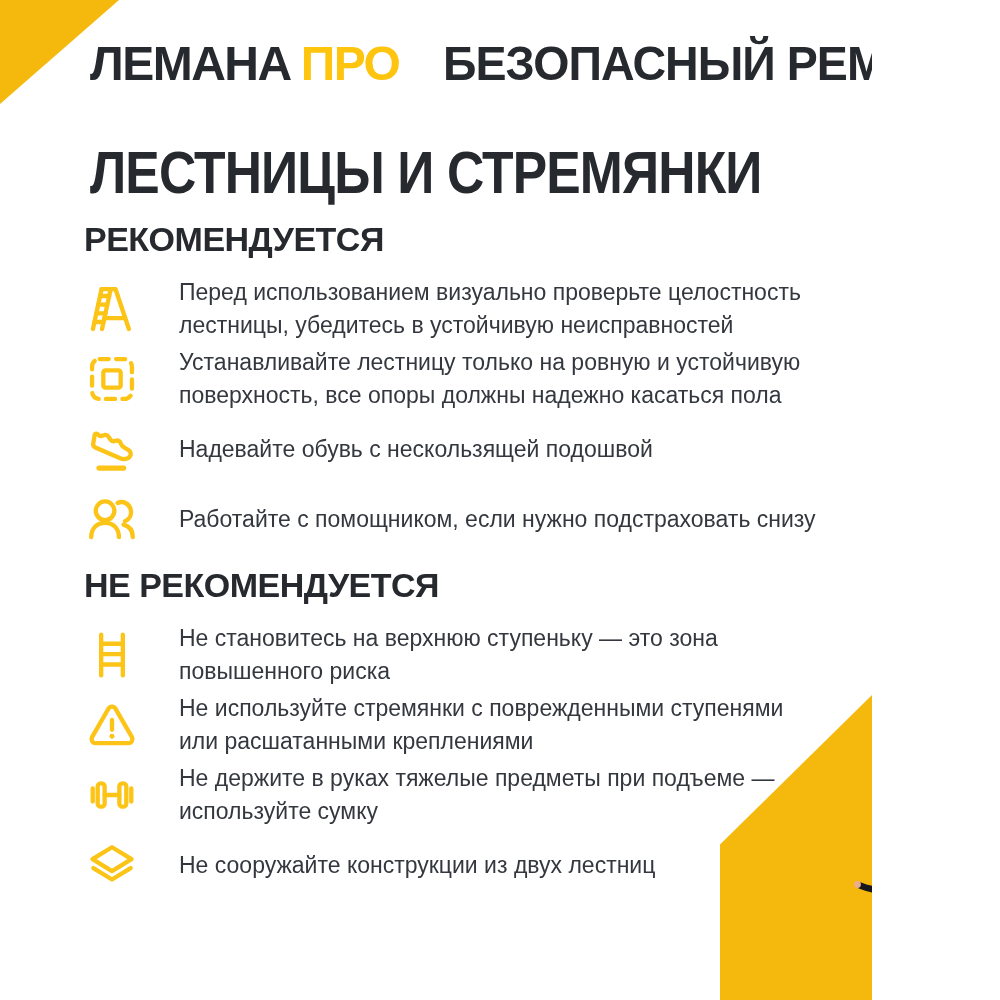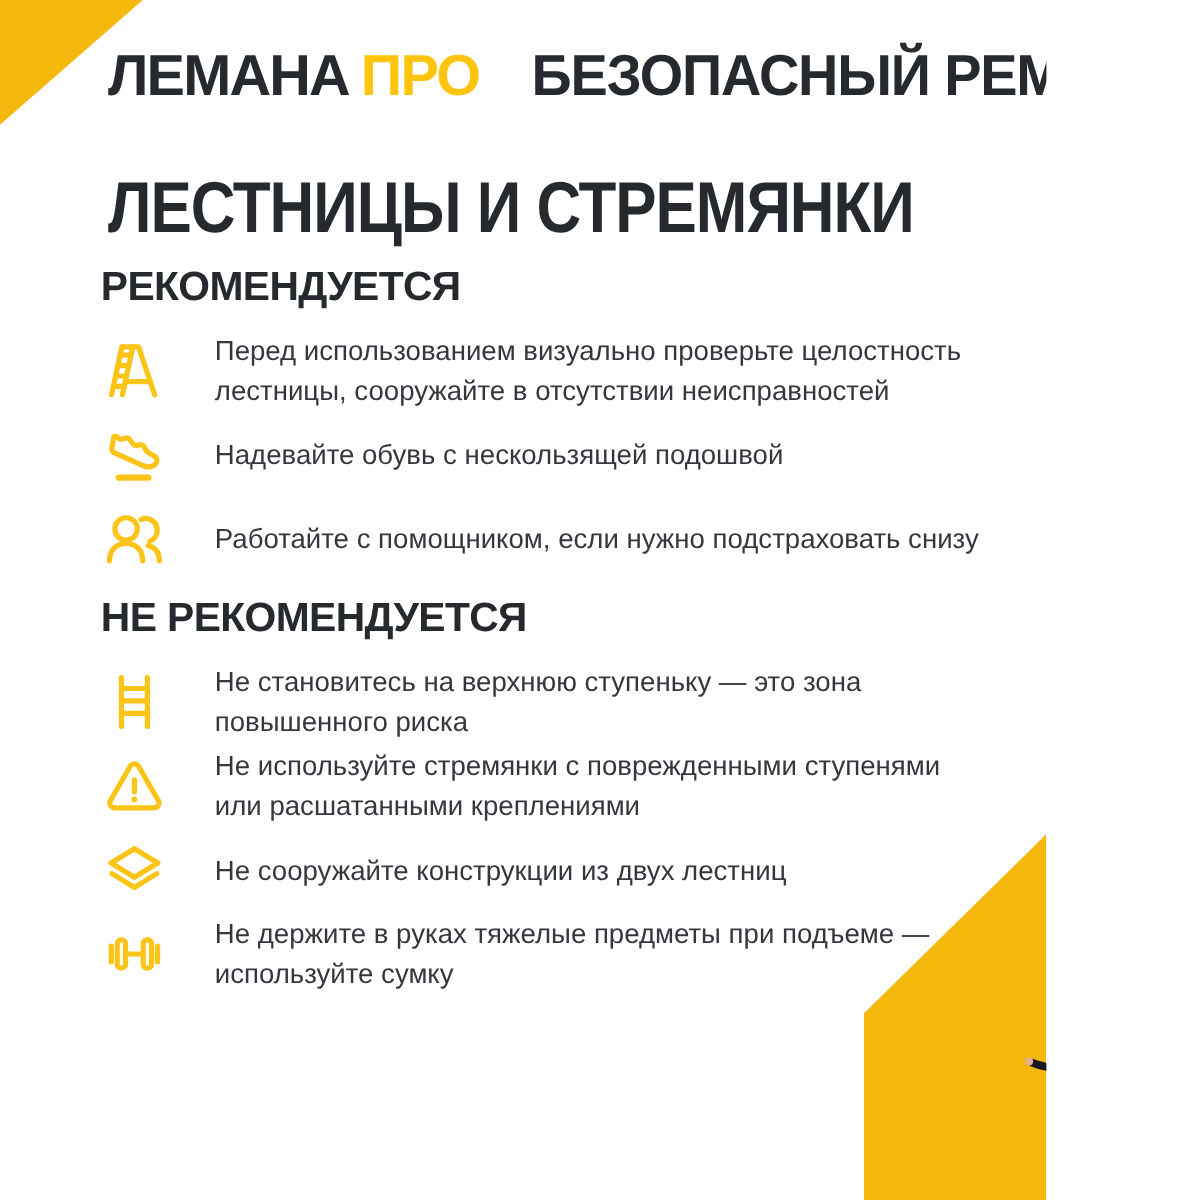--- a/index.html
+++ b/index.html
@@ -74,23 +74,33 @@
               <path d="M7.2 2.8 L3.2 21.2"></path>
               <path d="M11.4 2.8 L7.4 21.2"></path>
               <path d="M6.5 6 H10.7"></path>
                 <path d="M5.6 10 H9.8"></path>
                 <path d="M4.8 14 H9.0"></path>
                 <path d="M3.9 18 H8.1"></path>
               <path d="M8.5 16.2 H18.1"></path>
             </svg>
           </span>
           <p class="item-text">Перед использованием визуально проверьте целостность
-лестницы, сооружайте в отсутствии неисправностей</p>
-        </li>
-
+лестницы, убедитесь в устойчивую неисправностей</p>
+        </li>
+
+        <li>
+          <span class="icon-cell">
+            <svg viewBox="0 0 24 24" fill="none" stroke="currentColor" stroke-width="2" stroke-linecap="round" stroke-linejoin="round">
+              <rect x="2.8" y="2.8" width="18.4" height="18.4" rx="3.5" stroke-dasharray="4.2 3.4"></rect>
+              <rect x="8" y="8" width="8" height="8" rx="1"></rect>
+            </svg>
+          </span>
+          <p class="item-text">Устанавливайте лестницу только на ровную и устойчивую
+поверхность, все опоры должны надежно касаться пола</p>
+        </li>
 
 
         <li>
           <span class="icon-cell">
             <svg viewBox="0 0 24 24" fill="none" stroke="currentColor" stroke-width="2" stroke-linecap="round" stroke-linejoin="round">
               <g transform="rotate(6 12 12)">
                 <path d="M3.4 6.2 L3.1 10.3 C3.05 11.1 3.55 11.8 4.3 12.1 L16.2 15.9 C17.9 16.4 19.8 15.8 20.6 14.5 C21.2 13.4 20.7 12.1 19.5 11.6 L17.6 10.8 C16.7 10.4 16 9.7 15.6 8.8 C15.3 8.1 14.5 7.7 13.8 7.9 L12.6 8.3 C12 8.5 11.3 8.3 10.9 7.8 L9.7 6.4 C9.3 5.9 8.6 5.7 8 5.9 L6.6 6.5 C6.1 6.7 5.5 6.6 5.1 6.2 C4.6 5.6 3.5 5.5 3.4 6.2 Z"></path>
               </g>
               <path d="M6 20.8 H17.4" stroke-width="2.4"></path>
             </svg>
@@ -139,39 +149,39 @@
               <circle cx="12" cy="17.2" r="1.15" fill="currentColor" stroke="none"></circle>
             </svg>
           </span>
           <p class="item-text">Не используйте стремянки с поврежденными ступенями
 или расшатанными креплениями</p>
         </li>
 
         <li>
           <span class="icon-cell">
             <svg viewBox="0 0 24 24" fill="none" stroke="currentColor" stroke-width="2" stroke-linecap="round" stroke-linejoin="round">
-              <path d="M12 3.8 L21 9.3 L12 14.8 L3 9.3 Z"></path>
-              <path d="M3.4 13.4 L12 18.7 L20.6 13.4"></path>
-            </svg>
-          </span>
-          <p class="item-text">Не сооружайте конструкции из двух лестниц</p>
-        </li>
-
-        <li>
-          <span class="icon-cell">
-            <svg viewBox="0 0 24 24" fill="none" stroke="currentColor" stroke-width="2" stroke-linecap="round" stroke-linejoin="round">
               <path d="M8.6 12 H15.4"></path>
               <rect x="5.4" y="6.6" width="3.2" height="10.8" rx="1.4"></rect>
               <rect x="15.4" y="6.6" width="3.2" height="10.8" rx="1.4"></rect>
               <path d="M3.1 9 V15"></path>
                 <path d="M20.9 9 V15"></path>
             </svg>
           </span>
           <p class="item-text">Не держите в руках тяжелые предметы при подъеме —
 используйте сумку</p>
+        </li>
+
+        <li>
+          <span class="icon-cell">
+            <svg viewBox="0 0 24 24" fill="none" stroke="currentColor" stroke-width="2" stroke-linecap="round" stroke-linejoin="round">
+              <path d="M12 3.8 L21 9.3 L12 14.8 L3 9.3 Z"></path>
+              <path d="M3.4 13.4 L12 18.7 L20.6 13.4"></path>
+            </svg>
+          </span>
+          <p class="item-text">Не сооружайте конструкции из двух лестниц</p>
         </li>
 
       </ul>
     </section>
 
   </main>
 
   <div class="corner-br"></div>
 
   <svg class="mascot" viewBox="0 0 155 125">

